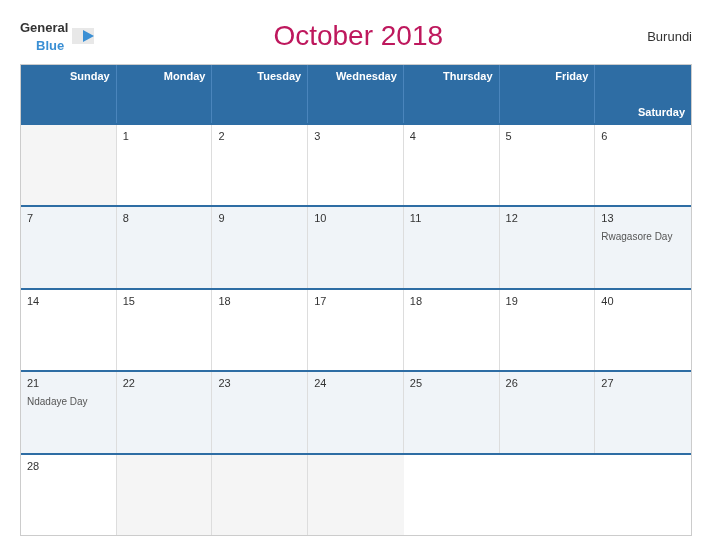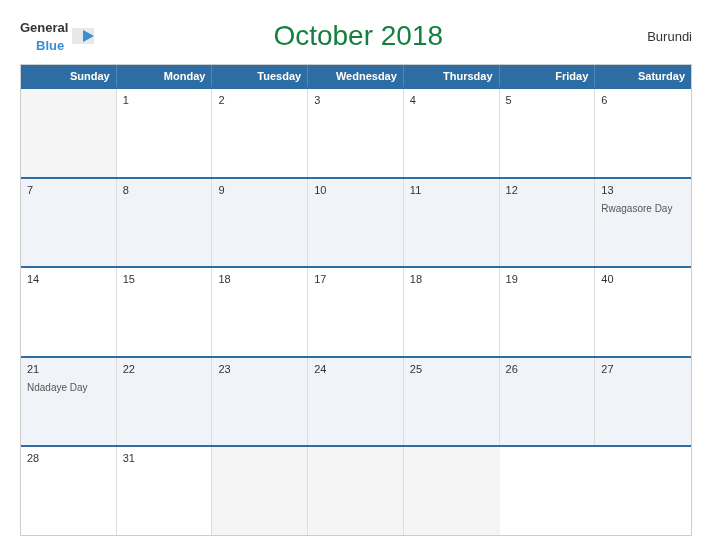--- a/index.html
+++ b/index.html
@@ -39,21 +39,21 @@
       font-weight: bold;
       color: #3a8fd4;
       padding-left: 16px;
     }
     .logo-flag {
       width: 22px;
       height: 16px;
     }
     .month-title {
       font-size: 28px;
-      color: #15803d;
+      color: #be185d;
       font-weight: 400;
       text-align: center;
       flex: 1;
     }
     .country-name {
       font-size: 13px;
       color: #333;
       text-align: right;
       min-width: 70px;
     }
@@ -72,20 +72,21 @@
     .day-header {
       color: #fff;
       font-size: 11px;
       font-weight: bold;
       padding: 5px 6px;
       text-align: right;
       border-right: 1px solid #4a85bc;
     }
     .day-header:last-child {
       border-right: none;
+      margin-top: 36px;
     }
     .weeks {
       display: flex;
       flex-direction: column;
       flex: 1;
     }
     .week-row {
       display: grid;
       grid-template-columns: repeat(7, 1fr);
       flex: 1;
@@ -249,22 +250,19 @@
             <div class="day-number">26</div>
           </div>
           <div class="day-cell">
             <div class="day-number">27</div>
           </div>
         </div>
         <div class="week-row">
           <div class="day-cell">
             <div class="day-number">28</div>
           </div>
-          <div class="day-cell">
-            <div class="day-number">31</div>
-          </div>
           <div class="day-cell empty"></div>
           <div class="day-cell empty"></div>
           <div class="day-cell empty"></div>
         </div>
       </div>
   </div>
 </div>
 
 </body></html>

